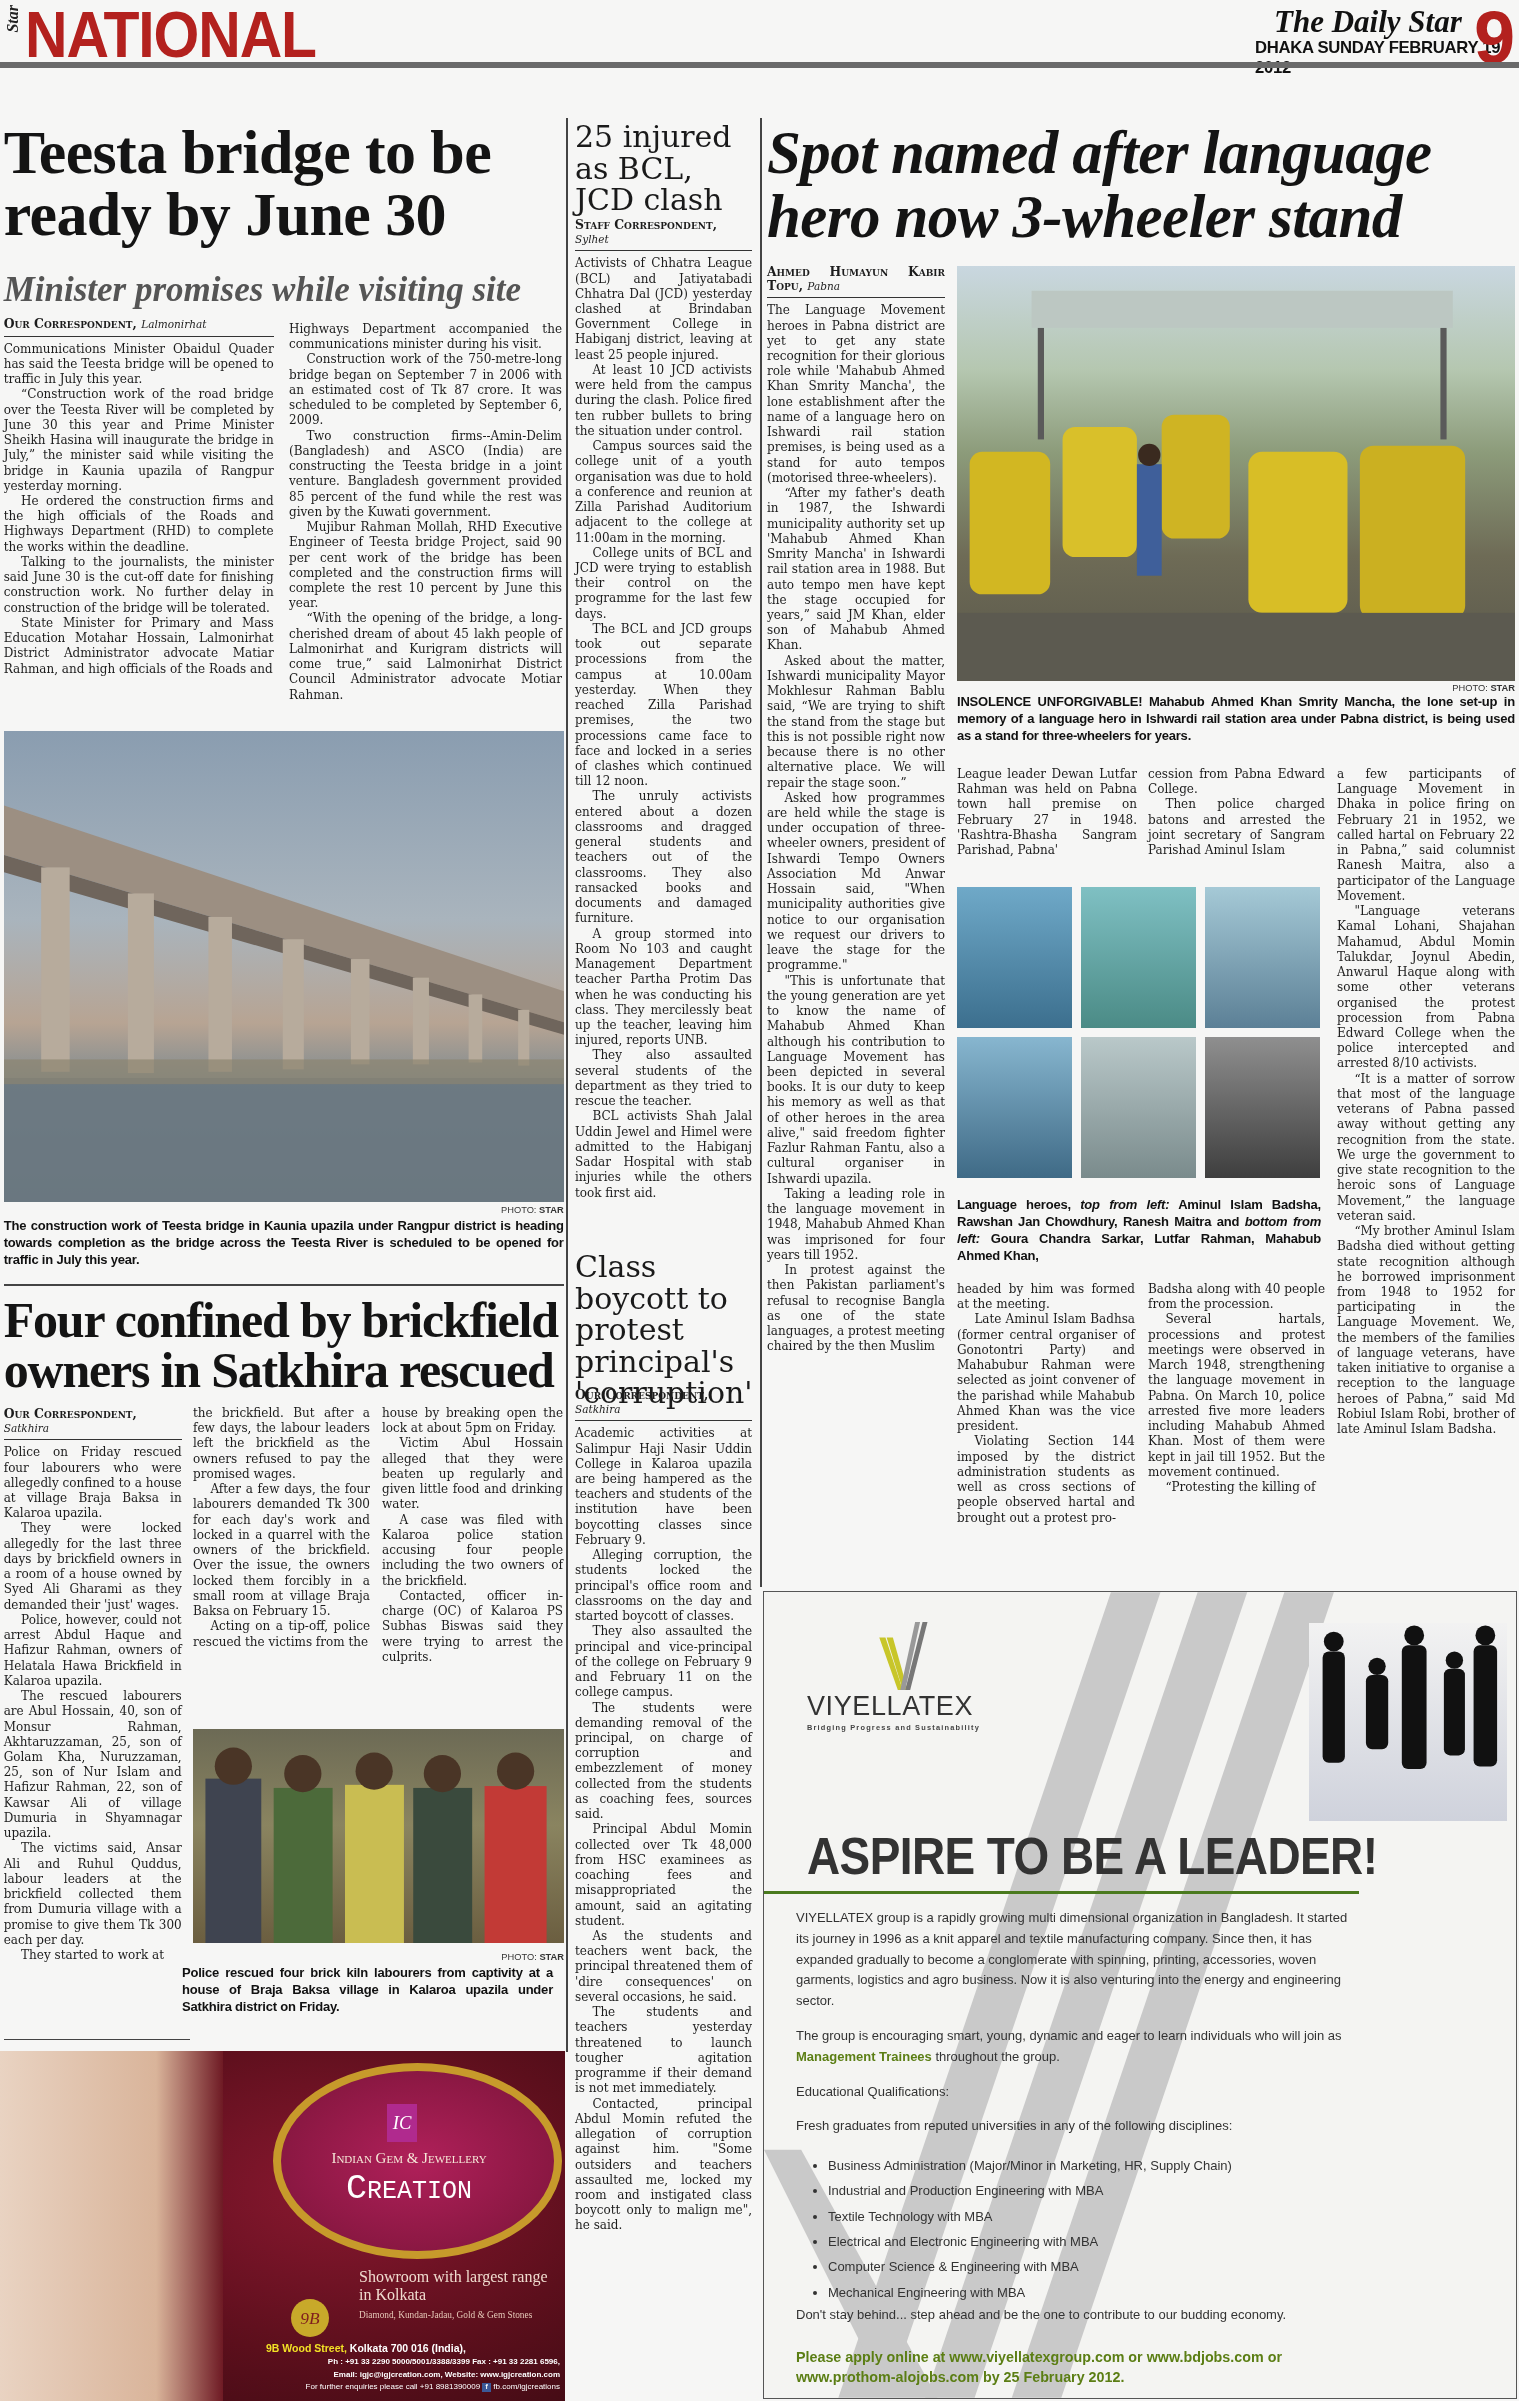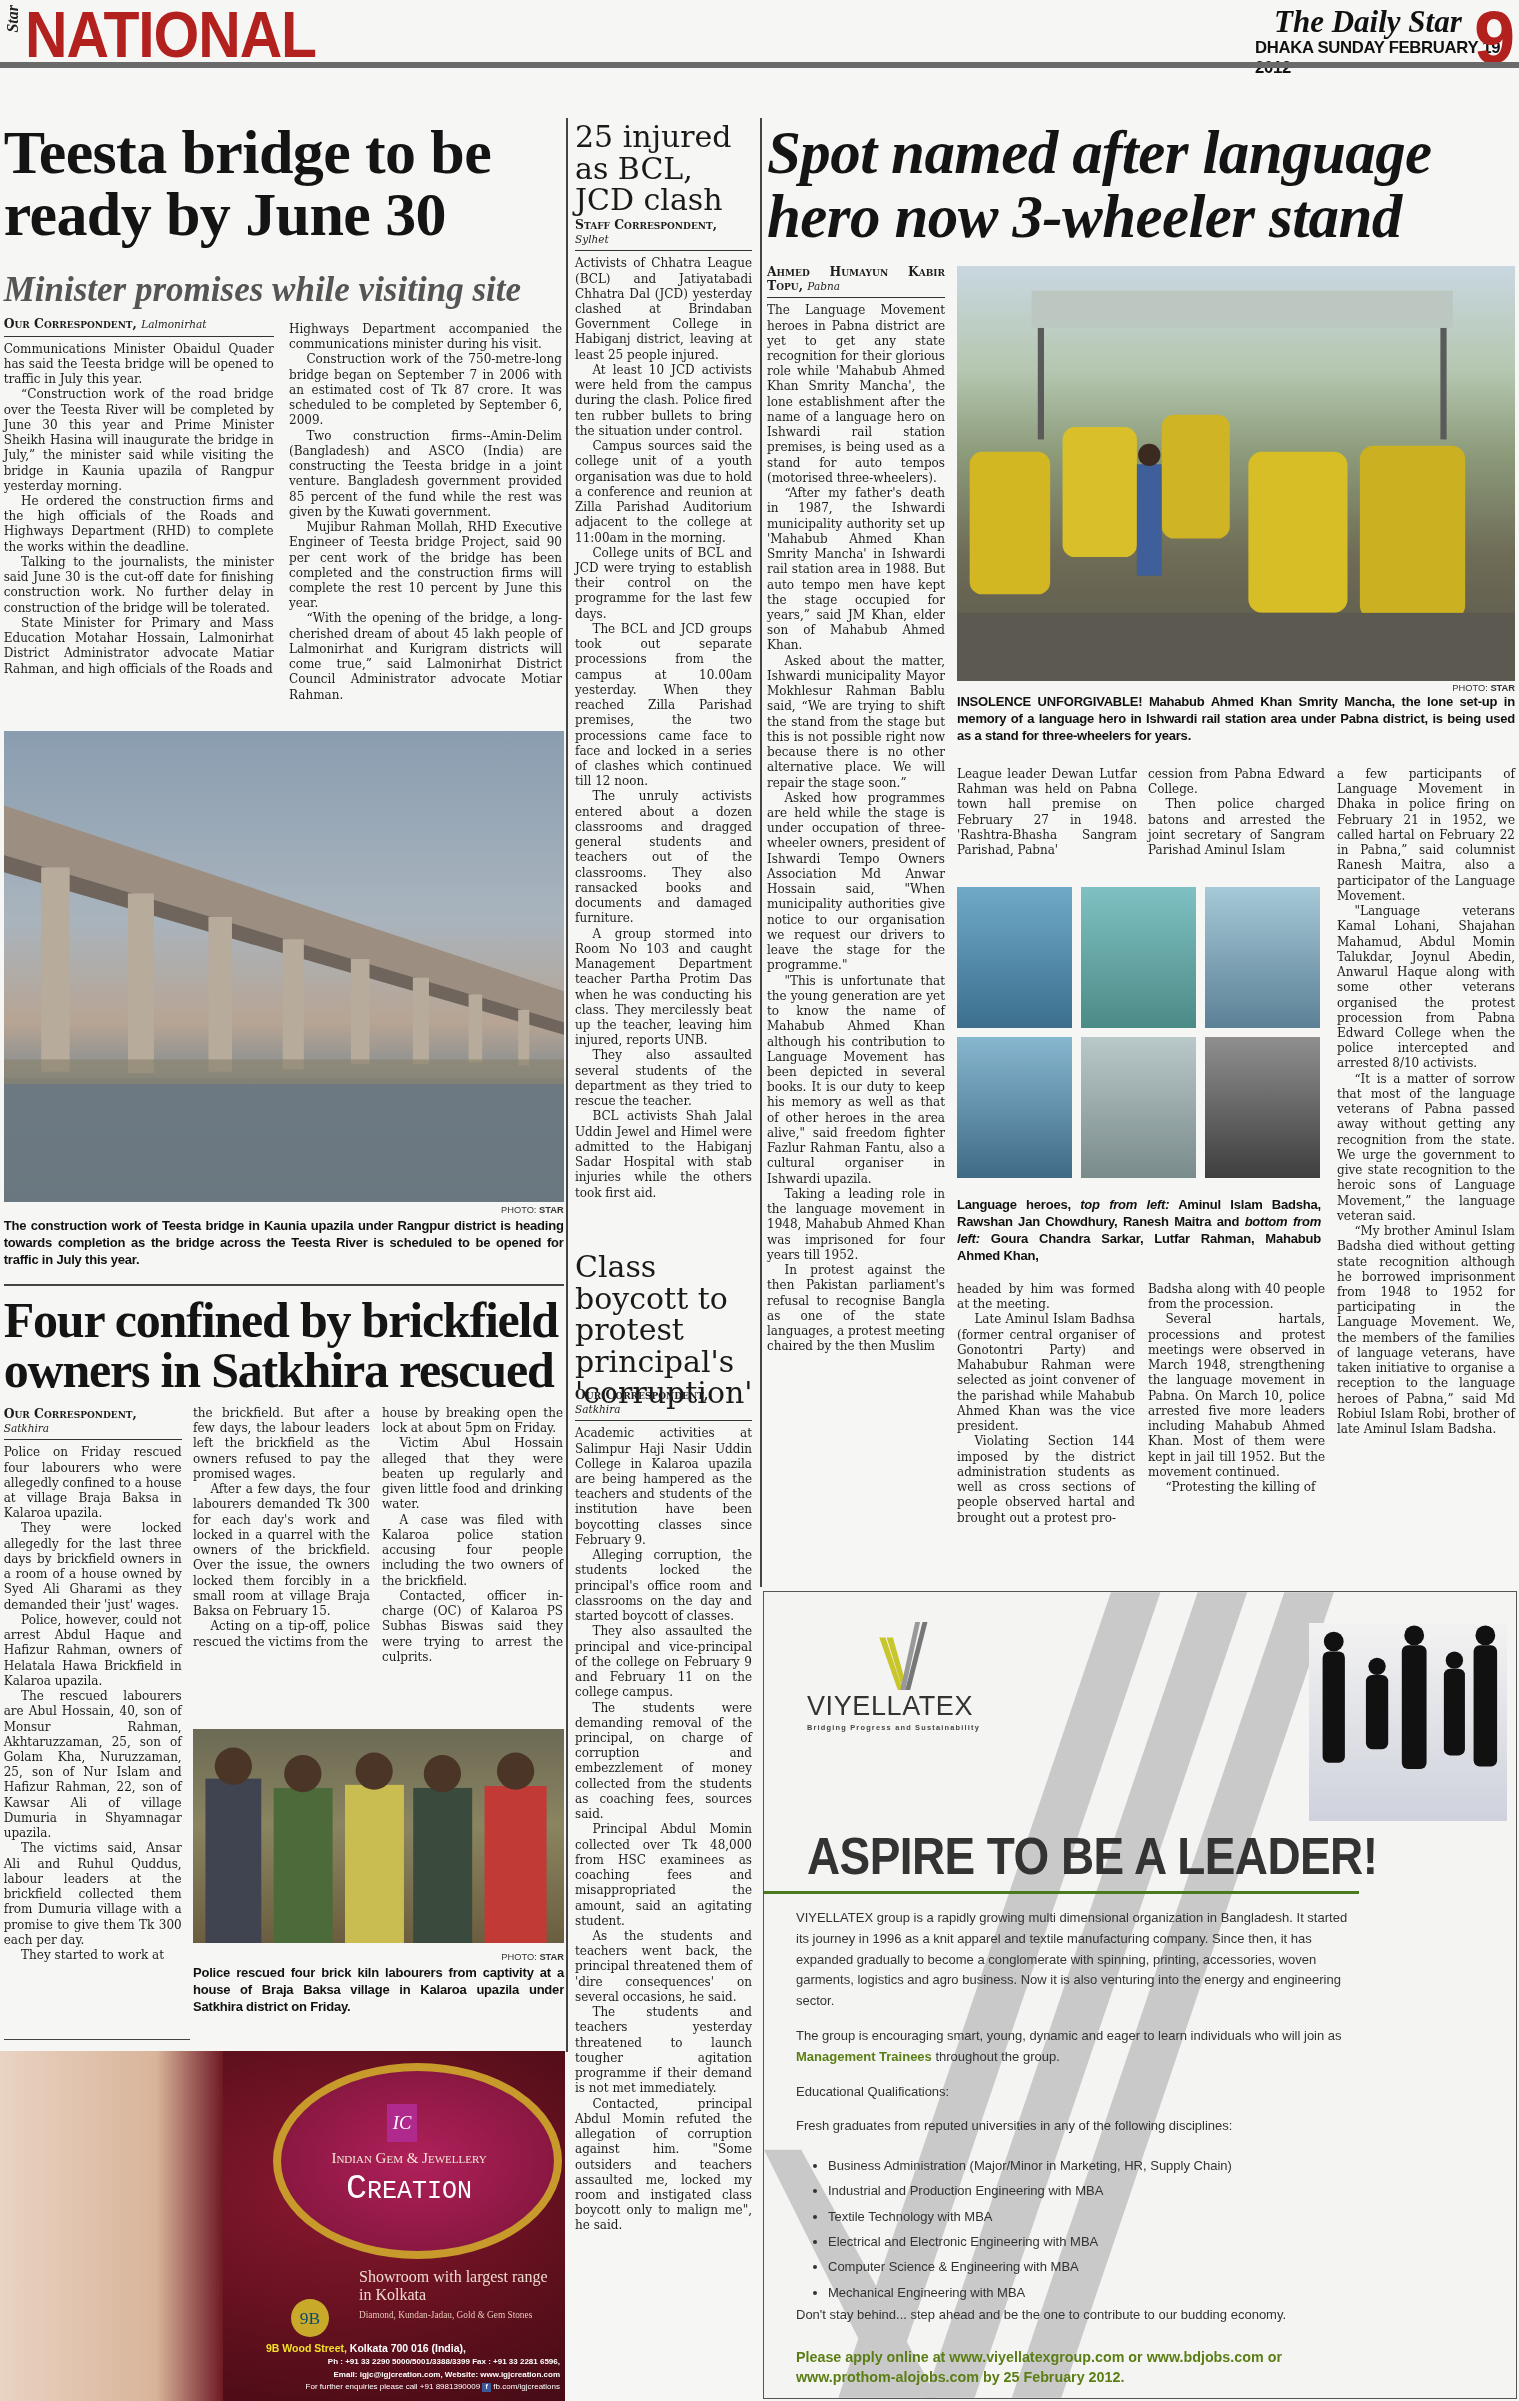--- a/index.html
+++ b/index.html
@@ -114,32 +114,32 @@
       <rect x="245" y="90" width="95" height="255" fill="#c9bd52"></rect>
         <circle cx="292" cy="68" r="30" fill="#4a3526"></circle>
       <rect x="355" y="95" width="95" height="250" fill="#3a4a3d"></rect>
         <circle cx="402" cy="72" r="30" fill="#4a3526"></circle>
       <rect x="470" y="92" width="100" height="253" fill="#c23a36"></rect>
         <circle cx="520" cy="68" r="30" fill="#4a3526"></circle>
     </g>
   </svg>
 </div>
 <div class="abs credit" style="left:193px;top:1952px;width:371px;"><span>PHOTO:</span> <b>STAR</b></div>
-<div class="abs caption" style="left:193px;top:1965px;width:371px;">Police rescued four brick kiln labourers from captivity at a house of Braja Baksa village in Kalaroa upazila under Satkhira district on Friday.</div>
+<div class="abs caption" style="left:182px;top:1965px;width:371px;">Police rescued four brick kiln labourers from captivity at a house of Braja Baksa village in Kalaroa upazila under Satkhira district on Friday.</div>
 <div class="hrule" style="left:3.7px;top:2039px;width:186px;height:1.2px;"></div>
 
 <div class="abs" style="left:0;top:2051px;width:565px;height:350px;background:radial-gradient(ellipse at 60% 40%,#8a1830 0%,#5c0f1c 55%,#3a0a12 100%);overflow:hidden;">
   <div class="abs" style="left:0;top:0;width:223px;height:350px;background:linear-gradient(90deg,#e9d3c2,#d9b49a 70%,#6e1a24);"></div>
   <div class="abs" style="left:273px;top:12.4px;width:273px;height:180px;border:8.7px solid #c79a2b;border-radius:50%;background:radial-gradient(ellipse,#b0205a,#7a1438);"></div>
   <div class="abs" style="left:387px;top:53px;width:30px;height:38px;background:#b02a8e;color:#fff;font-family:'Liberation Serif',serif;font-style:italic;font-size:18.6px;text-align:center;line-height:38px;">IC</div>
   <div class="abs" style="left:285px;top:99px;width:248px;text-align:center;font-family:'Liberation Serif',serif;font-variant:small-caps;font-size:15px;color:#f6e8d8;">Indian Gem &amp; Jewellery</div>
   <div class="abs" style="left:285px;top:118px;width:248px;text-align:center;font-family:Liberation Mono, monospace;font-variant:small-caps;font-size:35px;color:#ffffff;">Creation</div>
   <div class="abs" style="left:359px;top:217px;width:198px;font-family:'Liberation Serif',serif;font-size:16px;line-height:1.1;color:#f0dccf;">Showroom with largest range in Kolkata</div>
   <div class="abs" style="left:359px;top:259px;width:205px;font-family:'Liberation Serif',serif;font-size:9.3px;color:#e6c9b8;">Diamond, Kundan-Jadau, Gold &amp; Gem Stones</div>
-  <div class="abs" style="left:291px;top:248px;width:38px;height:38px;border-radius:50%;background:#c8a92a;color:#0c4a6e;font-family:'Liberation Serif',serif;font-size:17.4px;text-align:center;line-height:38px;">9B</div>
+  <div class="abs" style="left:291px;top:248px;width:38px;height:38px;border-radius:50%;background:#c8a92a;color:#7f1d1d;font-family:'Liberation Serif',serif;font-style:italic;font-size:17.4px;text-align:center;line-height:38px;">9B</div>
   <div class="abs" style="left:266px;top:291px;width:294px;font-family:'Liberation Sans',sans-serif;font-weight:bold;font-size:10.5px;color:#fff;"><span style="color:#f3e226;">9B Wood Street,</span> <span>Kolkata 700 016 (India),</span></div>
   <div class="abs" style="left:235px;top:306px;width:325px;font-family:'Liberation Sans',sans-serif;font-weight:bold;font-size:8px;color:#fff;text-align:right;">Ph : +91 33 2290 5000/5001/3388/3399  Fax : +91 33 2281 6596,</div>
   <div class="abs" style="left:235px;top:319px;width:325px;font-family:'Liberation Sans',sans-serif;font-weight:bold;font-size:8px;color:#fff;text-align:right;">Email: igjc@igjcreation.com, Website: www.igjcreation.com</div>
   <div class="abs" style="left:235px;top:331px;width:325px;font-family:'Liberation Sans',sans-serif;font-size:8px;color:#fff;text-align:right;"><span>For further enquiries please call +91 8981390009</span> <span style="display:inline-block;width:8.7px;height:8.7px;background:#3b5998;color:#fff;font-weight:bold;text-align:center;line-height:8.7px;font-size:6.8px;">f</span> <span>fb.com/igjcreations</span></div>
 </div>
 
 <div class="vrule" style="left:566px;top:118px;height:1934px;"></div>
 <div class="vrule" style="left:760px;top:118px;height:1469px;"></div>
 
 <div class="abs hl-light" style="left:575px;top:121px;width:180px;font-size:30px;">25 injured as BCL, JCD clash</div>

